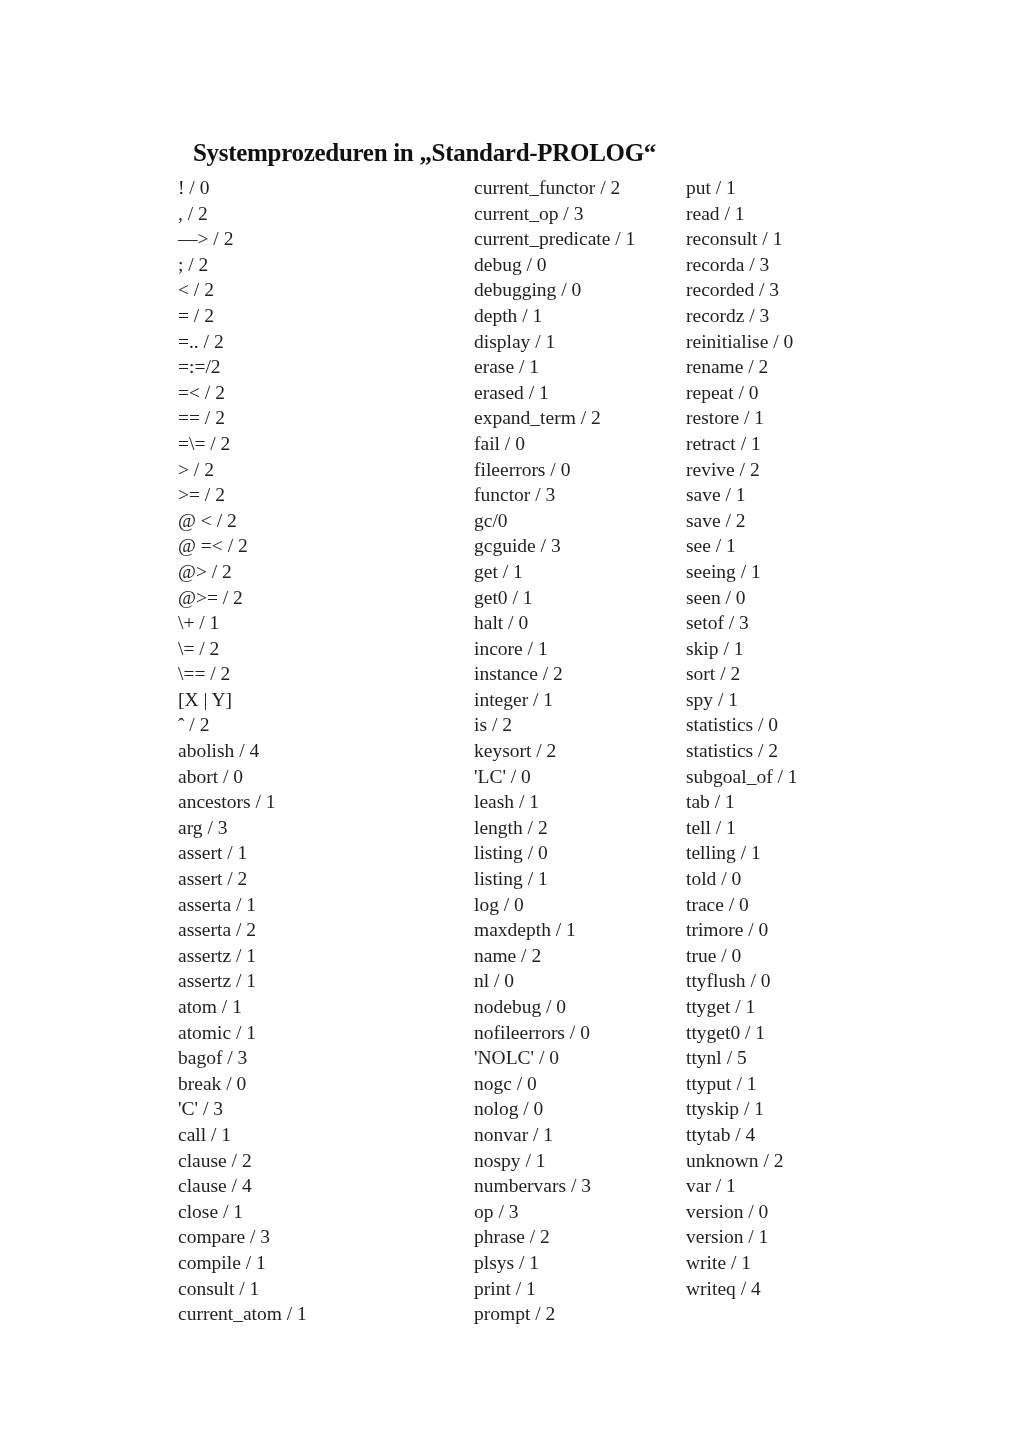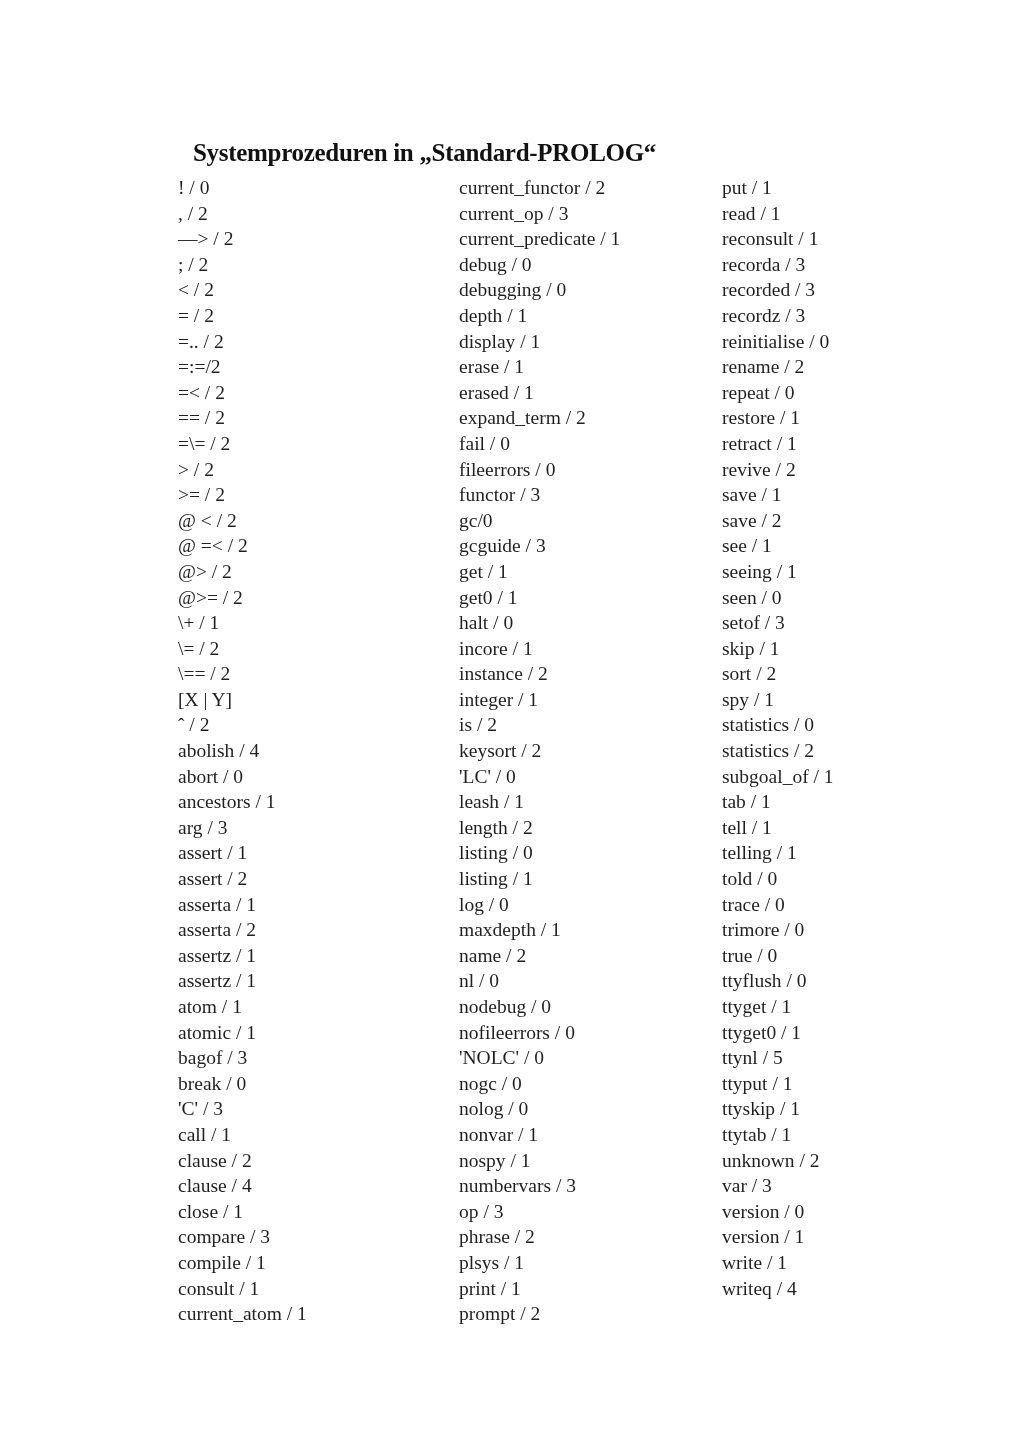--- a/index.html
+++ b/index.html
@@ -27,22 +27,22 @@
       margin-left: 15px;
     }
     .col {
       position: absolute;
       top: 175px;
       margin: 0;
       padding: 0;
       list-style: none;
     }
     .col-left { left: 178px; }
-    .col-mid { left: 459px; }
-    .col-right { left: 722px; }
+    .col-mid { left: 474px; }
+    .col-right { left: 686px; }
     .col li {
       height: 25.6px;
       line-height: 25.6px;
       font-size: 19.5px;
       white-space: nowrap;
       color: #1f1f1f;
     }
   </style>
 </head>
 <body>
@@ -174,20 +174,20 @@
     <li>told / 0</li>
     <li>trace / 0</li>
     <li>trimore / 0</li>
     <li>true / 0</li>
     <li>ttyflush / 0</li>
     <li>ttyget / 1</li>
     <li>ttyget0 / 1</li>
     <li>ttynl / 5</li>
     <li>ttyput / 1</li>
     <li>ttyskip / 1</li>
-    <li>ttytab / 1</li>
+    <li>ttytab / 4</li>
     <li>unknown / 2</li>
-    <li>var / 3</li>
+    <li>var / 1</li>
     <li>version / 0</li>
     <li>version / 1</li>
     <li>write / 1</li>
     <li>writeq / 4</li>
   </ul>
 
 </body></html>

